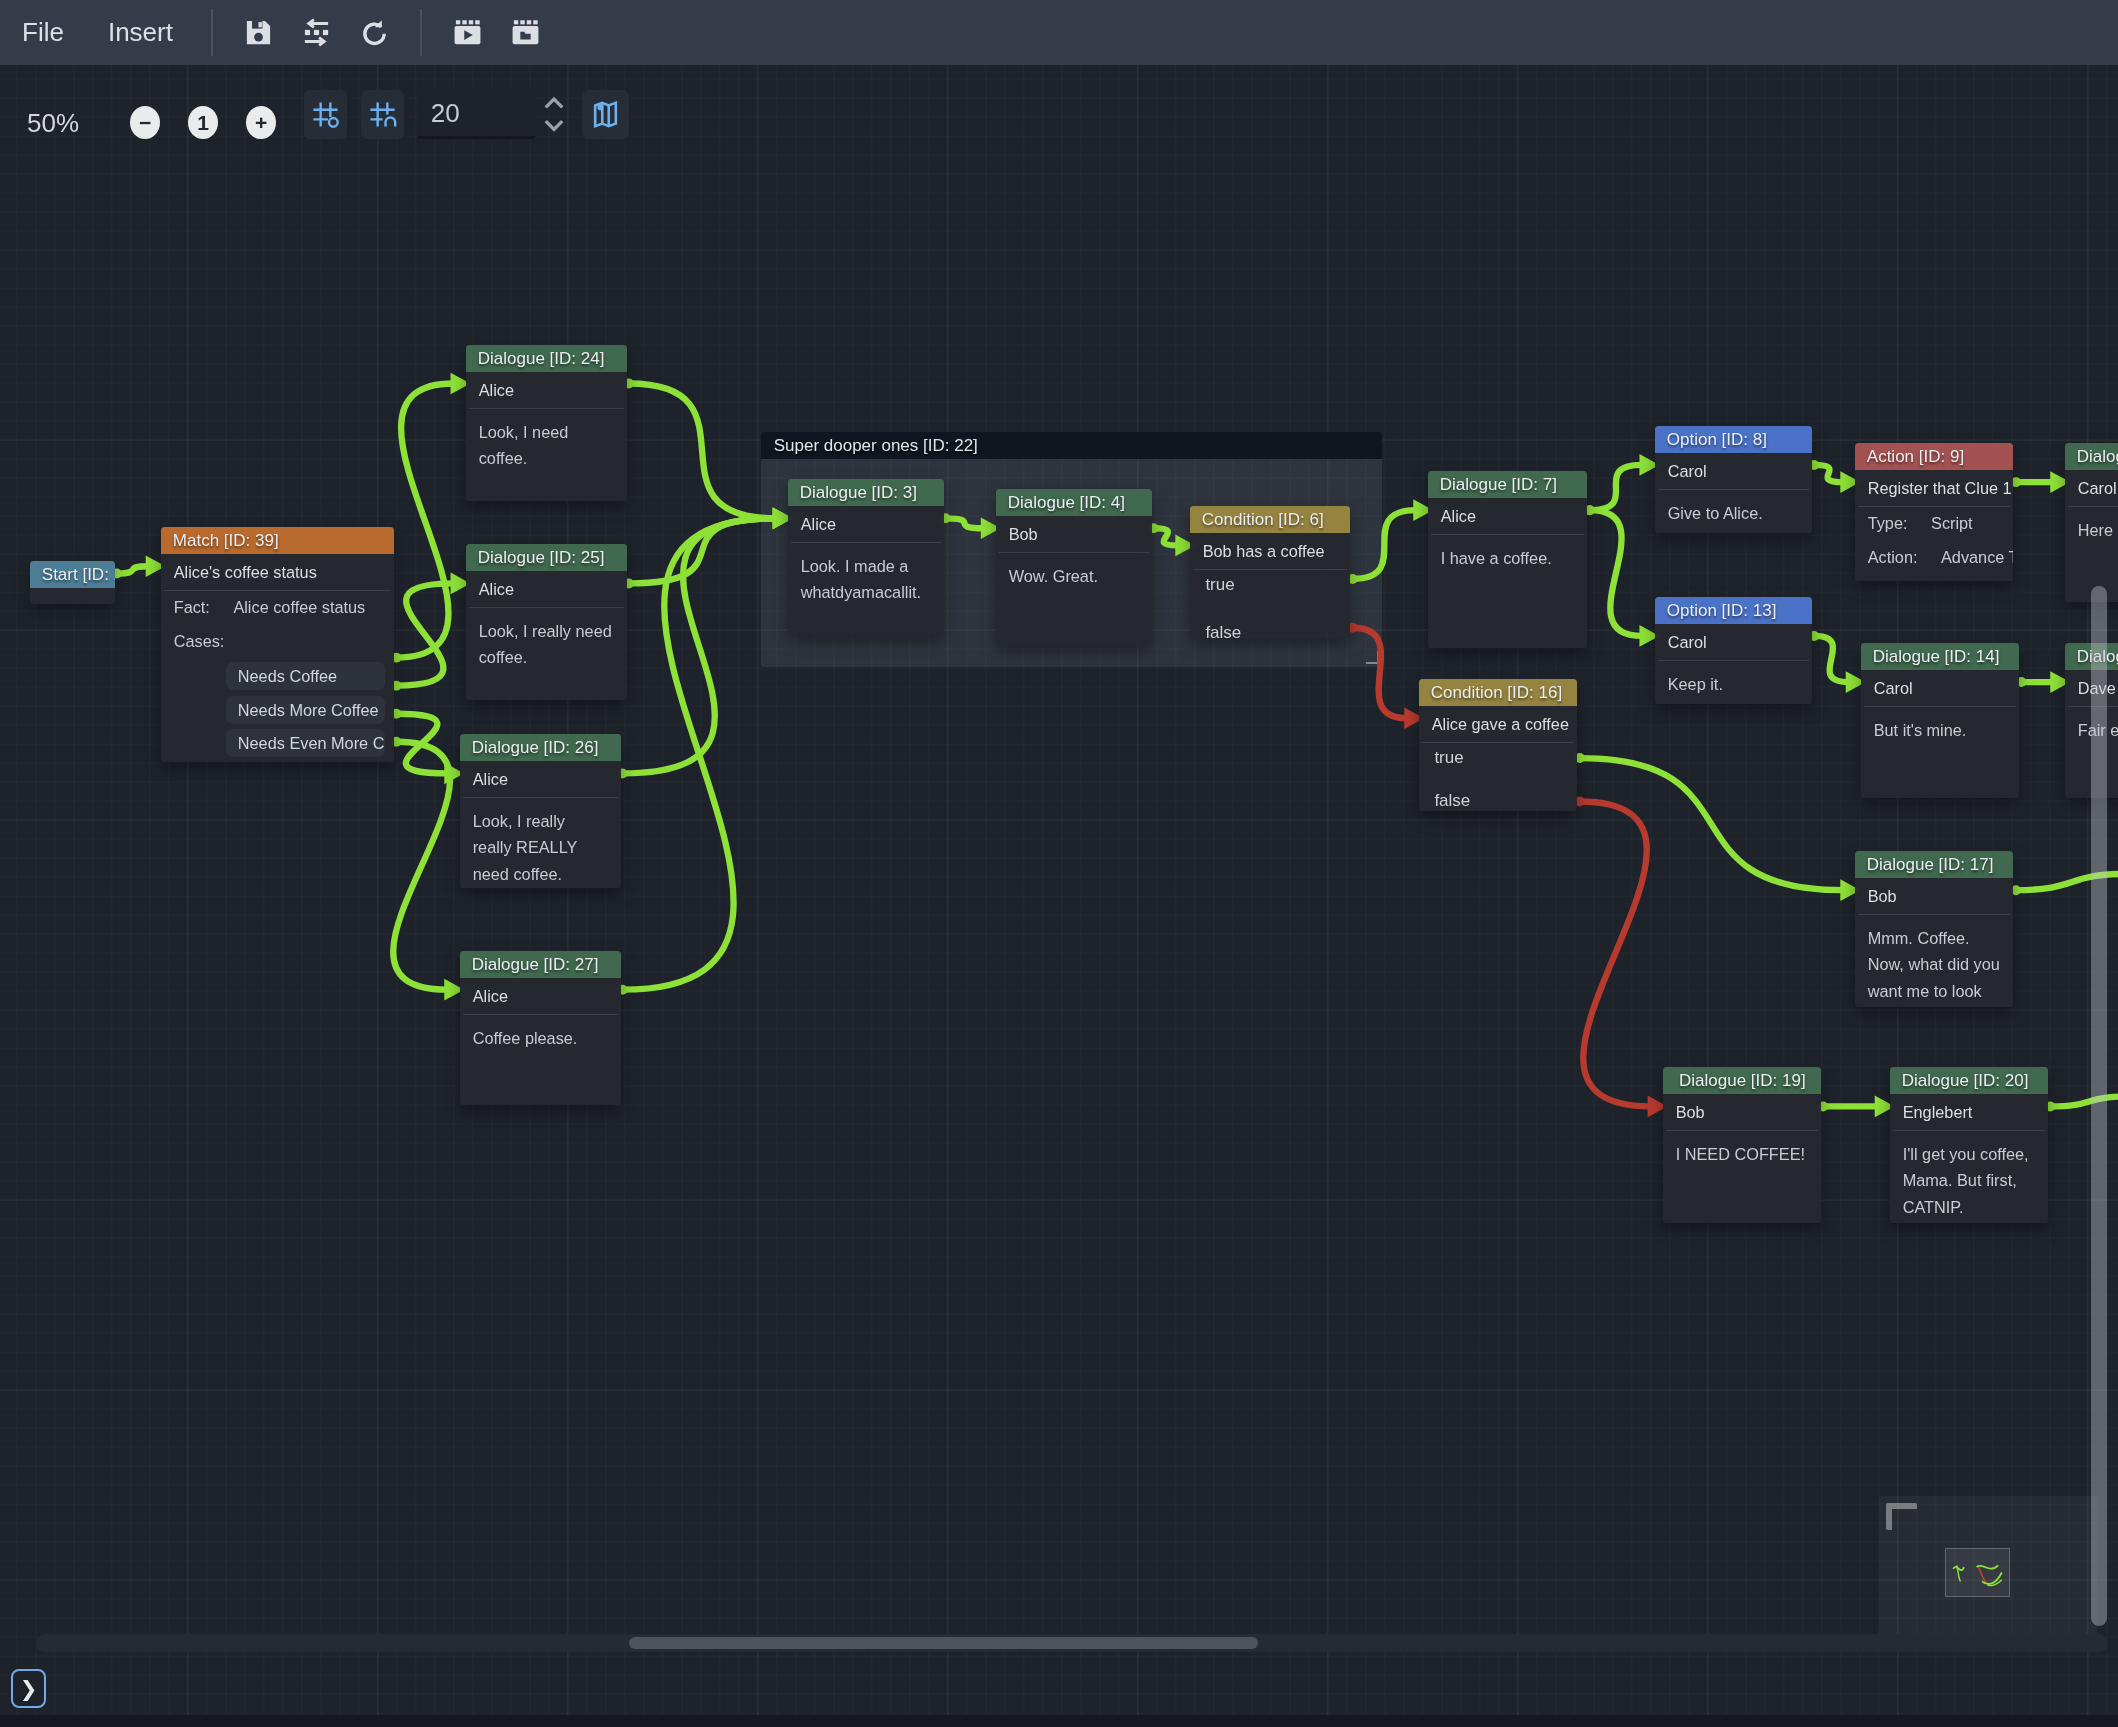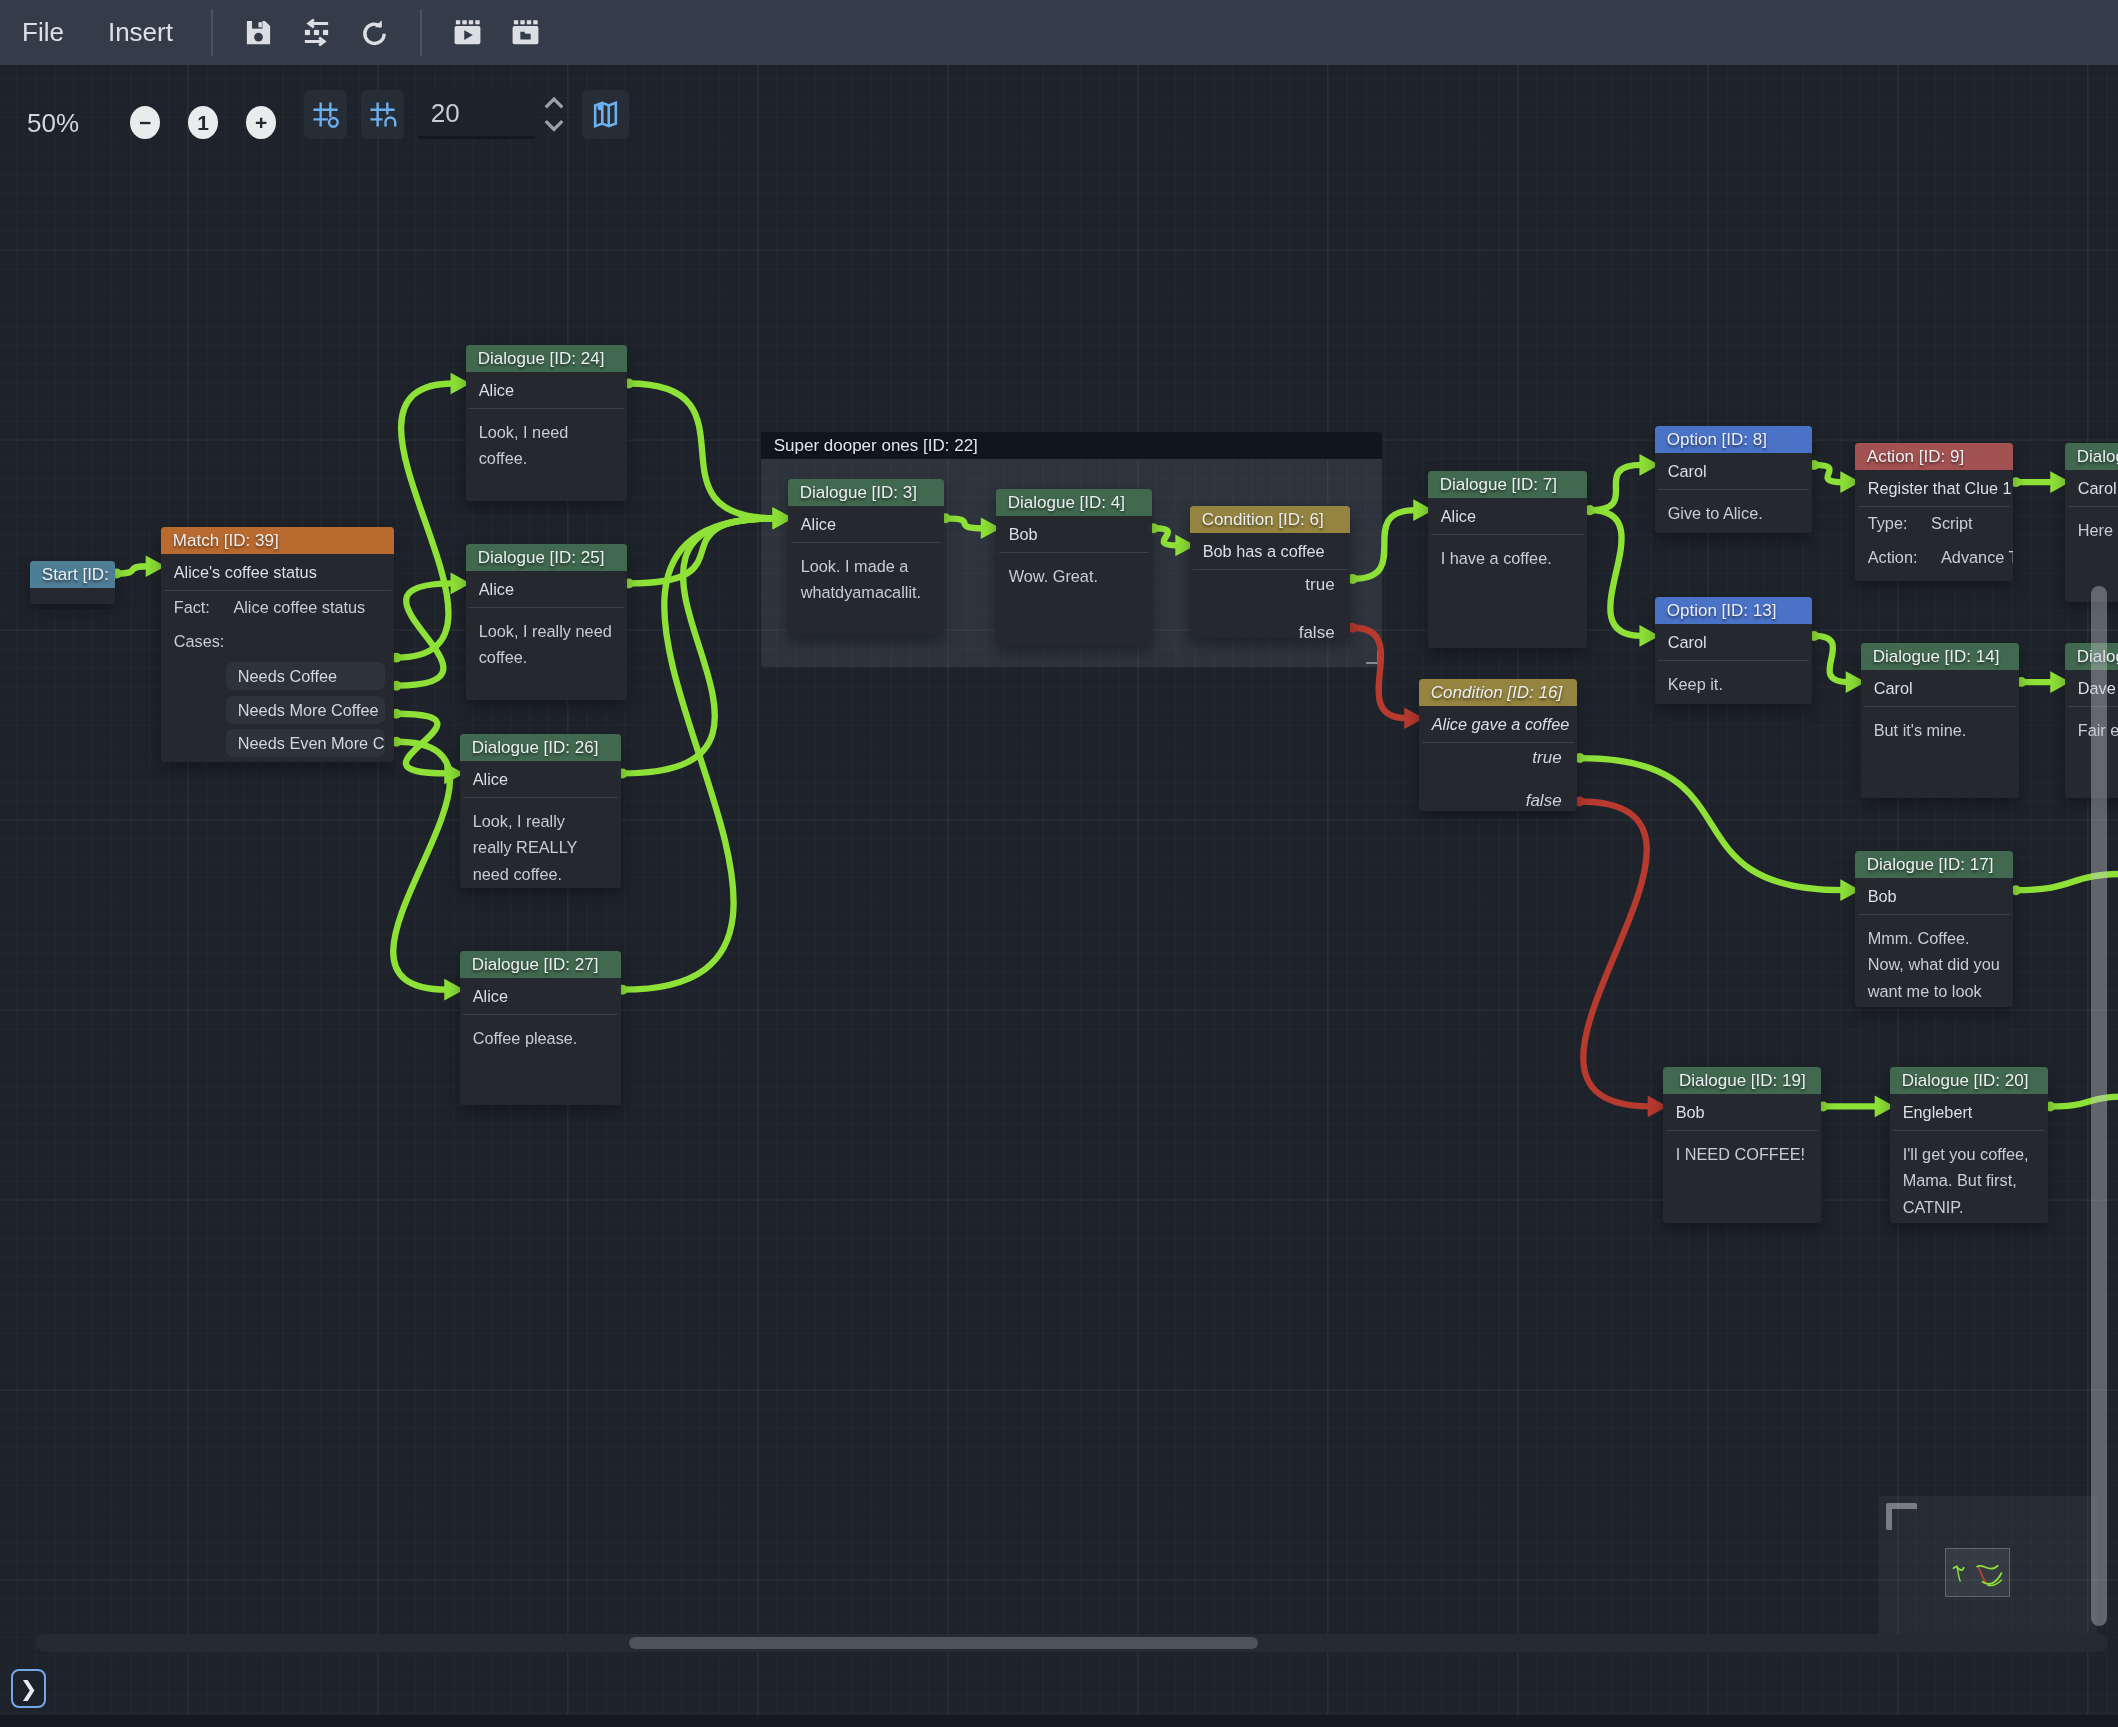--- a/index.html
+++ b/index.html
@@ -73,21 +73,21 @@
   .row { color:#c9cdd3; font-size:16.3px; }
   .row.speaker { color:#dcdfe3; padding:9px 12.7px 8.1px; white-space:nowrap; overflow:hidden; }
   .divider { height:0.9px; background:#3b4048; margin:0 2.7px; }
   .row.text { padding:10px 12.7px; line-height:1.62; }
   .row.pair { padding:7.2px 12.7px; white-space:nowrap; overflow:hidden; }
   .row.pair .lbl { margin-right:23.5px; }
   .row.plain { padding:7.2px 12.7px; }
   .case-btn { height:28px; line-height:28px; margin:4.5px 9px 5.4px 65px;
     background:#2d323b; border-radius:7.2px; padding:0 11.8px; font-size:16.3px;
     color:#d3d6db; white-space:nowrap; overflow:hidden; cursor:pointer; }
-  .row.right { text-align:right; padding:0 15.4px; font-size:17px; height:22.6px;
+  .row.right { padding:0 15.4px; font-size:17px; height:22.6px;
     line-height:22.6px; color:#ced2d7; }
 
   
   #minimap { position:absolute; left:1879px; top:1431px; width:218px; height:144px;
     background:rgba(255,255,255,0.045); border-radius:1.8px; z-index:20; }
   #mm-corner { position:absolute; left:7.2px; top:7.2px; width:31px; height:27px;
     border-left:6.3px solid rgba(255,255,255,0.38);
     border-top:6.3px solid rgba(255,255,255,0.38); border-radius:1.8px; }
   #mm-camera { position:absolute; left:66px; top:52px; width:65px; height:49px;
     background:rgba(255,255,255,0.07); border:0.9px solid rgba(255,255,255,0.22); }
@@ -401,21 +401,21 @@
         </div>
       </div>
       <div class="node" style="left: 2065px; top: 578px; width: 154px; height: 155px;">
         <div class="hdr" style="background: rgb(65, 105, 79);">Dialog</div>
         <div class="bod">
           <div class="row speaker">Dave</div>
           <div class="divider"></div>
           <div class="row text">Fair e</div>
         </div>
       </div>
-      <div class="node" style="left: 1419px; top: 614px; width: 158px; height: 132px; font-style: italic;">
+      <div class="node" style="left: 1419px; top: 614px; width: 158px; height: 132px;">
         <div class="hdr" style="background: rgb(149, 132, 64);">Condition [ID: 16]</div>
         <div class="bod">
           <div class="row speaker">Alice gave a coffee</div>
           <div class="divider"></div>
           <div class="row right" style="margin-top: 4.5px;">true</div>
           <div class="row right" style="margin-top: 20px;">false</div>
         </div>
       </div>
       <div class="node" style="left: 1855px; top: 786px; width: 158px; height: 156px;">
         <div class="hdr" style="background: rgb(65, 105, 79);">Dialogue [ID: 17]</div>

